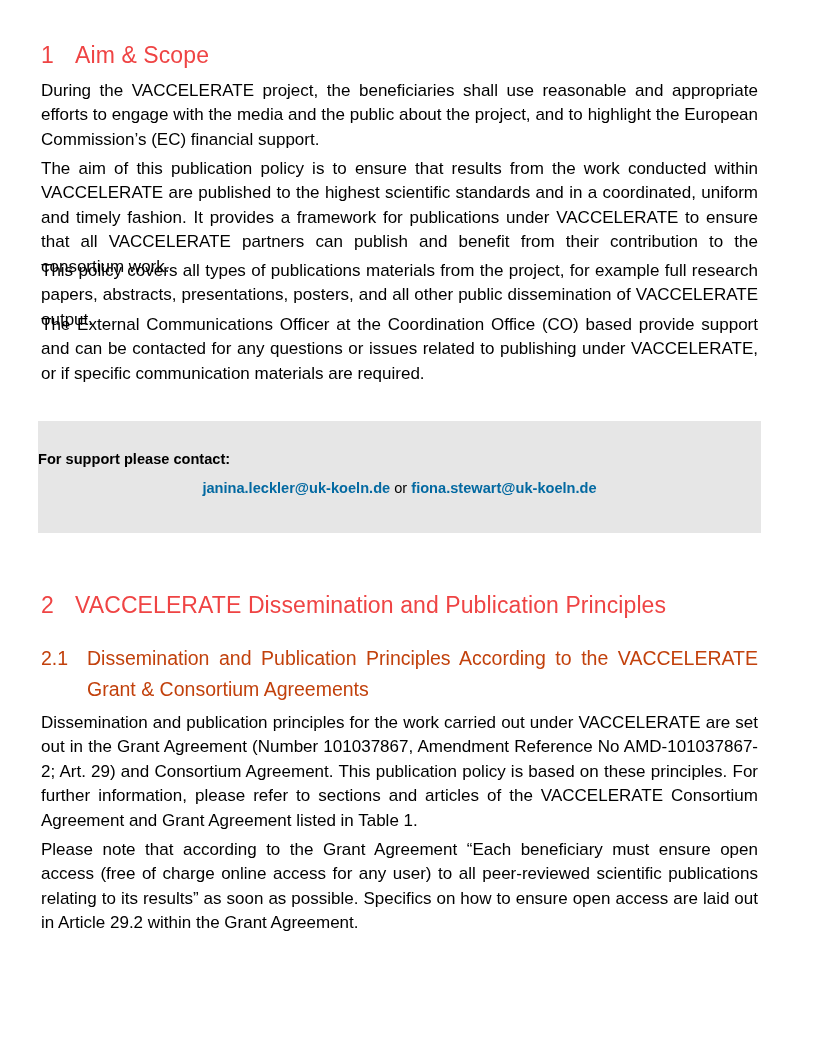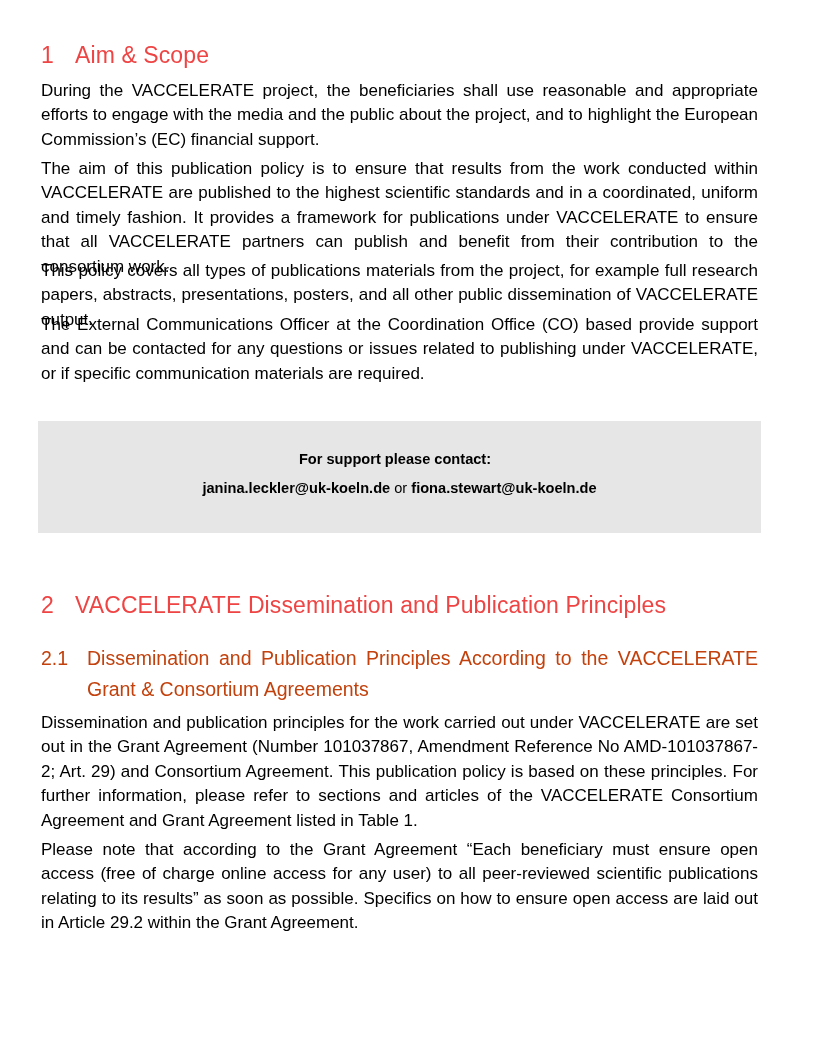--- a/index.html
+++ b/index.html
@@ -6,23 +6,23 @@
   body { width: 820px; height: 1064px; position: relative; overflow: hidden;
          font-family: "Liberation Sans", sans-serif; color: #000; }
   .page { position: absolute; left: 41px; top: 0; width: 717px; }
   .h1 { position: absolute; left: 0; font-size: 23px; color: #ef4444; font-weight: normal; letter-spacing: 0.1px; white-space: nowrap; }
   .h1 .num { display: inline-block; width: 34px; }
   .h2 { position: absolute; left: 0; width: 717px; font-size: 19.5px; color: #c2410c; line-height: 31px; }
   .h2 .num { position: absolute; left: 0; top: 0; }
   .h2 .txt { display: block; padding-left: 46px; text-align: justify; text-align-last: left; }
   .p { position: absolute; left: 0; width: 717px; font-size: 17px; line-height: 24.4px; text-align: justify; text-align-last: left; }
   .box { position: absolute; left: 38px; top: 421px; width: 723px; height: 112px; background: #e6e6e6; }
-  .box .l1 { position: absolute; left: 0; width: 714px; top: 30px; text-align: center; font-weight: bold; font-size: 14.6px; }
+  .box .l1 { position: absolute; left: 0; width: 714px; top: 30px; text-align: left; font-weight: bold; font-size: 14.6px; }
   .box .l2 { position: absolute; left: 0; width: 723px; top: 59px; text-align: center; font-size: 14.6px; }
-  a.mail { color: #000000; text-decoration: none; font-weight: bold; }
+  a.mail { color: #0369a1; text-decoration: none; font-weight: bold; }
 </style>
 </head>
 <body>
 
 <div class="page">
 
   <div class="h1" style="top:42px;">
     <span class="num">1</span><span>Aim &amp; Scope</span>
   </div>
 

